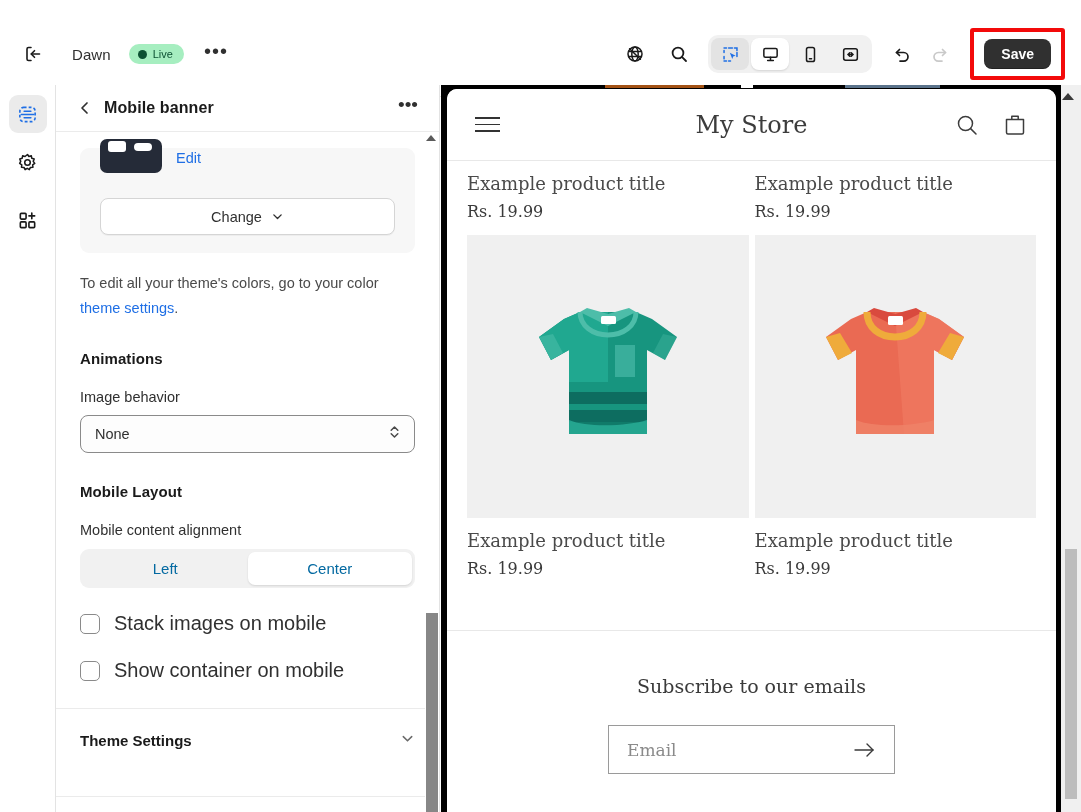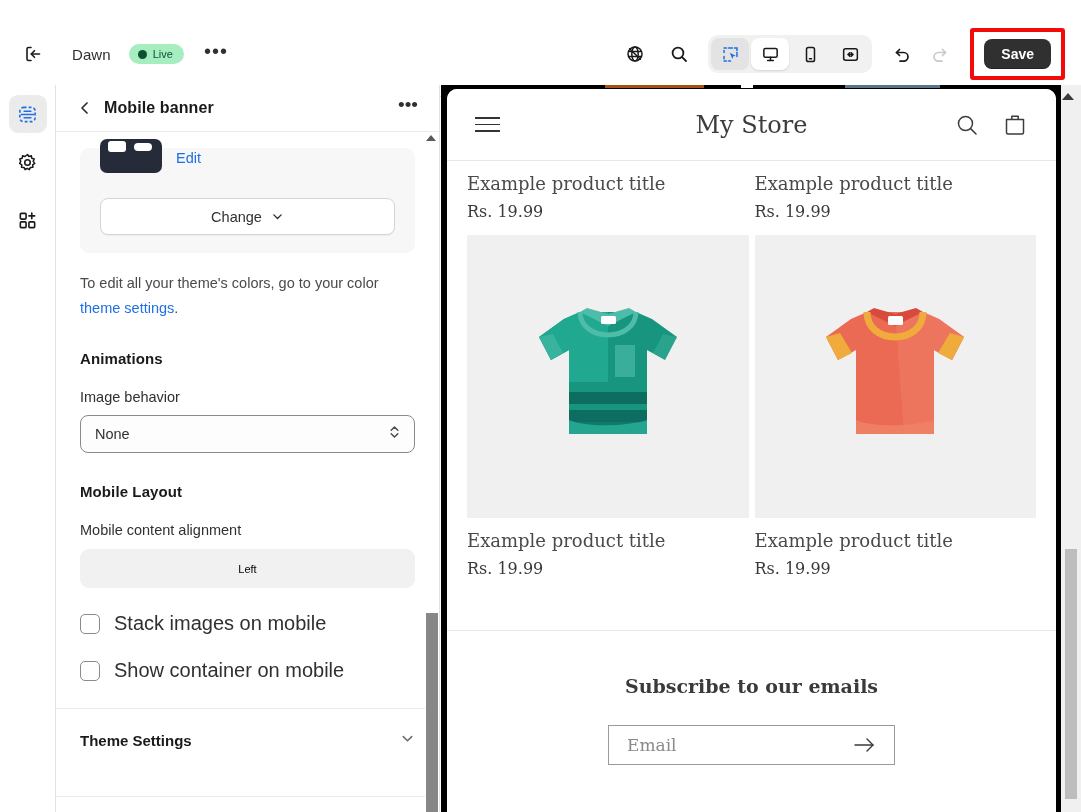--- a/index.html
+++ b/index.html
@@ -180,21 +180,21 @@
     position: absolute; right: 14px; top: 50%; transform: translateY(-50%);
     color: #4a4a4a; pointer-events: none;
   }
 
   .seg-group {
     display: flex; background: #f1f1f1; border-radius: 9px;
     padding: 3px; margin-top: 11px;
   }
   .seg-btn {
     flex: 1; height: 33px; border-radius: 7px; border: none;
-    background: transparent; font-size: 11px; color: #000000;
+    background: transparent; font-size: 15px; color: #0369a1;
     cursor: pointer; font-family: "Liberation Sans", sans-serif;
     display: flex; align-items: center; justify-content: center;
   }
   .seg-btn.active { background: #ffffff; box-shadow: 0 1px 2px rgba(0,0,0,.12); }
 
   .checkbox-row {
     display: flex; align-items: center; gap: 14px; margin-top: 24px; cursor: pointer;
   }
   .checkbox-box {
     width: 20px; height: 20px; border: 1.5px solid #8a8a8a;
@@ -274,24 +274,24 @@
     flex: 1; background: #f0f0f0; height: 283px;
     display: flex; align-items: center; justify-content: center;
   }
 
   .newsletter {
     border-top: 1px solid #e8e8e8; margin-top: 48px;
     padding: 44px 20px 20px 20px; text-align: center;
   }
   .news-title {
     font-family: "DejaVu Serif", serif;
-    font-size: 19px; color: #3a3a3a; font-weight: 700;
+    font-size: 19px; color: #3a3a3a; font-weight: 400;
   }
   .news-form {
-    margin: 28px auto 0 auto; width: 287px; height: 40px;
+    margin: 28px auto 0 auto; width: 287px; height: 49px;
     border: 1px solid #9a9a9a;
     display: flex; align-items: center; padding: 0 18px;
   }
   .news-input {
     flex: 1; border: none; outline: none; background: transparent;
     font-family: "DejaVu Serif", serif;
     font-size: 17px; color: #7a7a7a;
   }
   .news-input::placeholder { color: #8a8a8a; }
   .news-arrow { color: #3a3a3a; cursor: pointer; display: flex; }
@@ -466,20 +466,21 @@
             <path d="M3.2 7.2 6.5 4l3.3 3.2"></path>
               <path d="M3.2 10.8 6.5 14l3.3-3.2"></path>
           </svg>
         </span>
       </div>
 
       <h3 class="section-title">Mobile Layout</h3>
       <label class="field-label">Mobile content alignment</label>
       <div class="seg-group">
         <button class="seg-btn">Left</button>
+        <button class="seg-btn active">Center</button>
       </div>
 
       <div class="checkbox-row">
         <span class="checkbox-box"></span>
         <span class="checkbox-label">Stack images on mobile</span>
       </div>
       <div class="checkbox-row">
         <span class="checkbox-box"></span>
         <span class="checkbox-label">Show container on mobile</span>
       </div>

